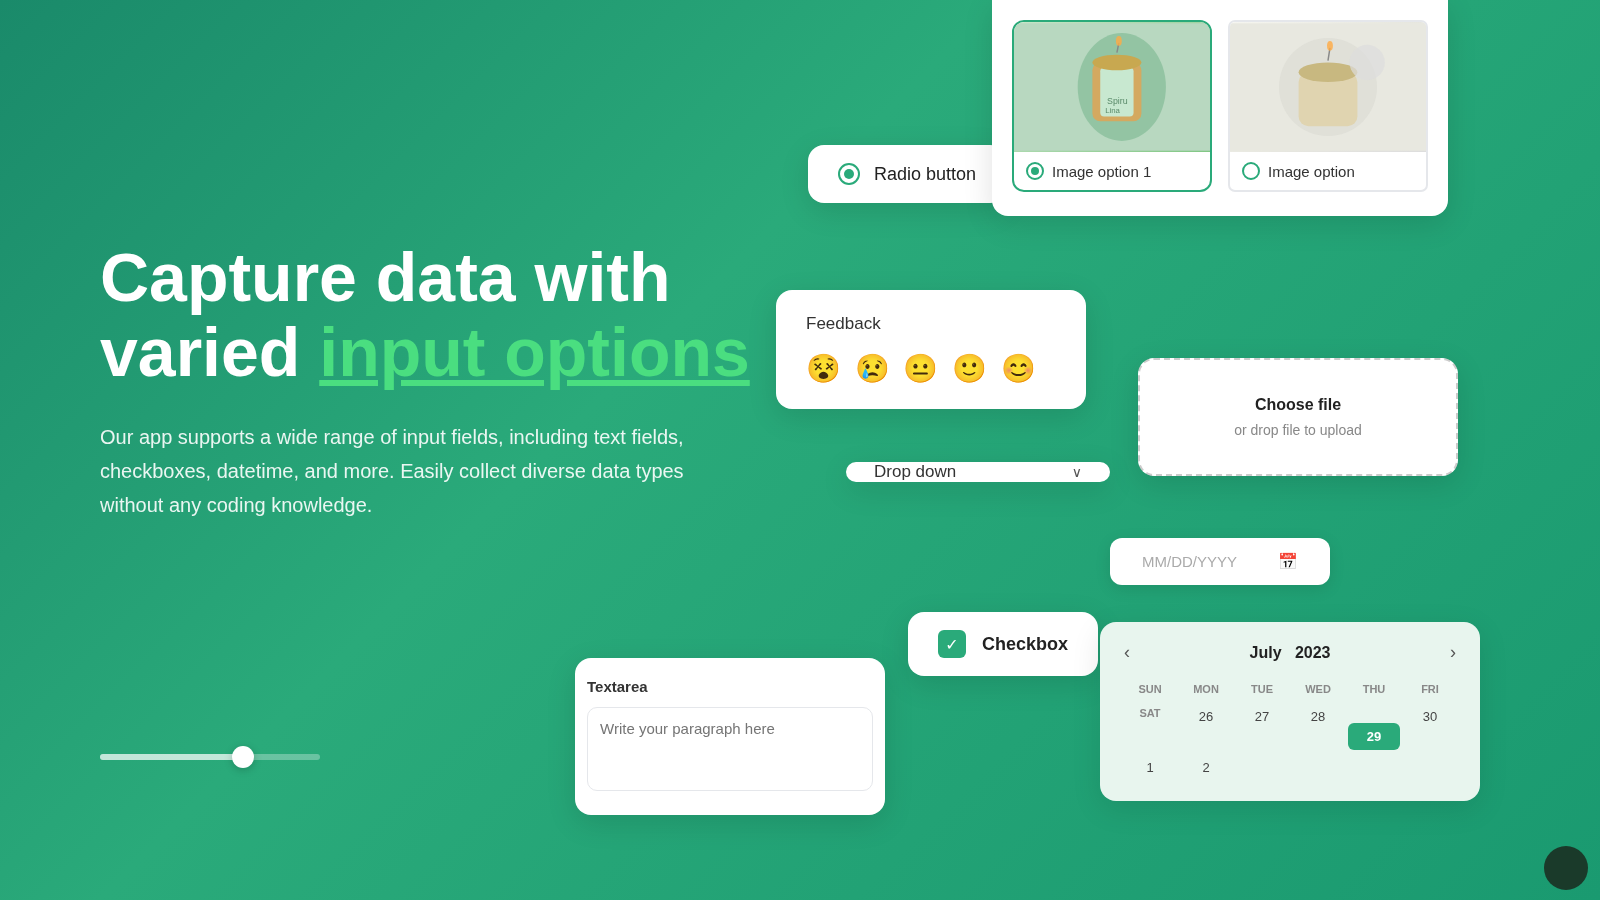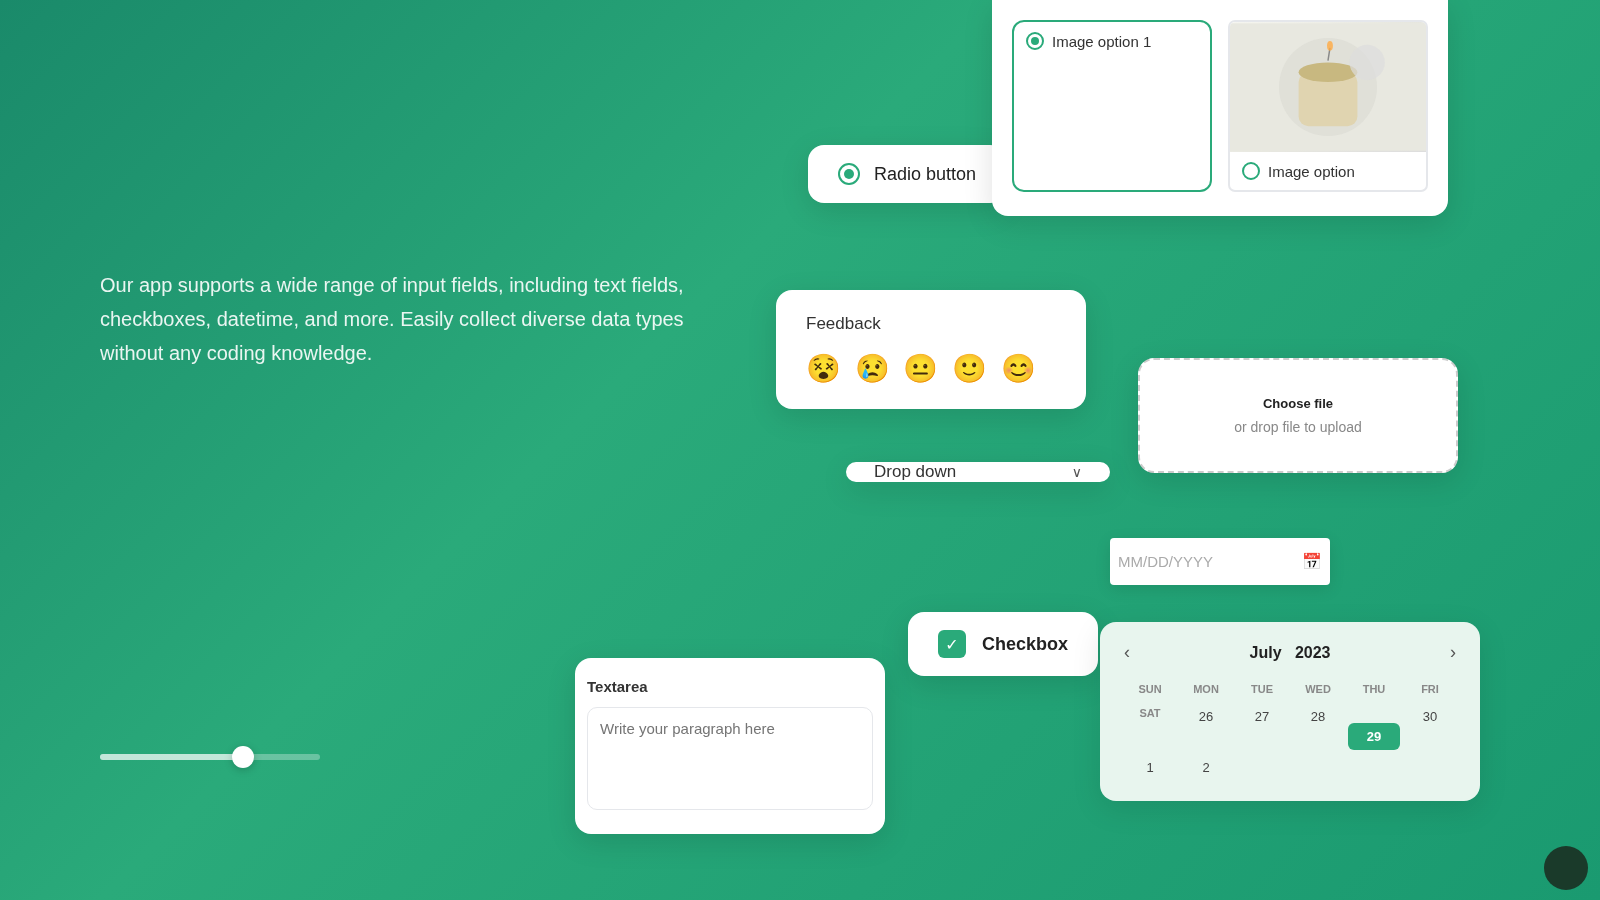--- a/index.html
+++ b/index.html
@@ -201,38 +201,38 @@
       left: 1138px;
       background: #fff;
       border-radius: 16px;
       padding: 36px 50px;
       width: 320px;
       box-shadow: 0 8px 30px rgba(0,0,0,0.12);
       text-align: center;
       border: 2px dashed #ccc;
     }
     .file-upload-title {
-      font-size: 13px;
+      font-size: 16px;
       font-weight: 700;
       color: #222;
       margin-bottom: 8px;
     }
     .file-upload-sub {
       font-size: 14px;
       color: #888;
     }
 
     
     .date-input-card {
       position: absolute;
       top: 538px;
       left: 1110px;
       background: #fff;
-      border-radius: 4px;
-      padding: 14px 8px;
+      border-radius: 12px;
+      padding: 14px 32px;
       width: 220px;
       display: flex;
       align-items: center;
       justify-content: space-between;
       box-shadow: 0 4px 16px rgba(0,0,0,0.1);
     }
     .date-placeholder {
       font-size: 15px;
       color: #aaa;
     }
@@ -340,21 +340,21 @@
       box-shadow: 0 8px 30px rgba(0,0,0,0.12);
     }
     .textarea-label {
       font-size: 15px;
       font-weight: 600;
       color: #333;
       margin-bottom: 12px;
     }
     .textarea-inner {
       width: 100%;
-      height: 103px;
+      height: 84px;
       border: 1px solid #e5e7eb;
       border-radius: 10px;
       padding: 12px;
       font-size: 15px;
       color: #aaa;
       resize: none;
       font-family: inherit;
     }
 
     
@@ -403,31 +403,48 @@
     
     .candle-art {
       width: 100%;
       height: 100%;
     }
   </style>
 </head>
 <body>
 
 <div class="hero-section">
+  <h1 class="hero-title">
+    <span>Capture data with</span><br>
+    <span>varied </span><span class="highlight">input options</span>
+  </h1>
   <p class="hero-desc">Our app supports a wide range of input fields, including text fields, checkboxes, datetime, and more. Easily collect diverse data types without any coding knowledge.</p>
 </div>
 
 <div class="radio-card">
   <div class="radio-dot"></div>
   <span class="radio-label">Radio button</span>
 </div>
 
 <div class="image-options-panel">
 
   <div class="image-option-card selected">
+    <div class="image-thumb candle-thumb">
+      <svg class="candle-art" viewBox="0 0 200 130" xmlns="http://www.w3.org/2000/svg">
+        <rect width="200" height="130" fill="#b8d8c0"></rect>
+        <ellipse cx="110" cy="65" rx="45" ry="55" fill="#7ab890" opacity="0.6"></ellipse>
+        <rect x="80" y="40" width="50" height="60" rx="8" fill="#d4a960"></rect>
+        <rect x="88" y="45" width="34" height="50" rx="4" fill="#c8e8d0"></rect>
+        <text x="95" y="82" font-size="9" fill="#5a8a6a" font-family="sans-serif">Spiru</text>
+        <text x="93" y="92" font-size="8" fill="#5a8a6a" font-family="sans-serif">Lina</text>
+        <ellipse cx="105" cy="40" rx="25" ry="8" fill="#c8a850"></ellipse>
+        <line x1="105" y1="30" x2="107" y2="20" stroke="#888" stroke-width="1.5"></line>
+        <ellipse cx="107" cy="18" rx="3" ry="5" fill="#ffaa44" opacity="0.8"></ellipse>
+      </svg>
+    </div>
     <div class="image-option-label">
       <div class="img-radio selected"></div>
       <span>Image option 1</span>
     </div>
   </div>
 
   <div class="image-option-card">
     <div class="image-thumb candle-thumb-2">
       <svg class="candle-art" viewBox="0 0 200 130" xmlns="http://www.w3.org/2000/svg">
         <rect width="200" height="130" fill="#e8e8e0"></rect>

